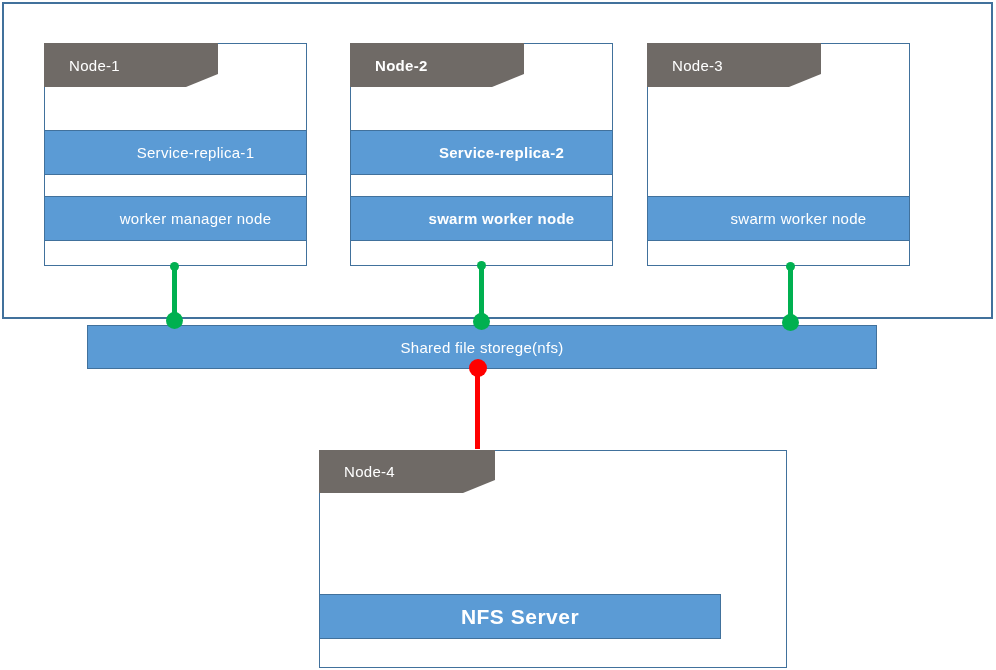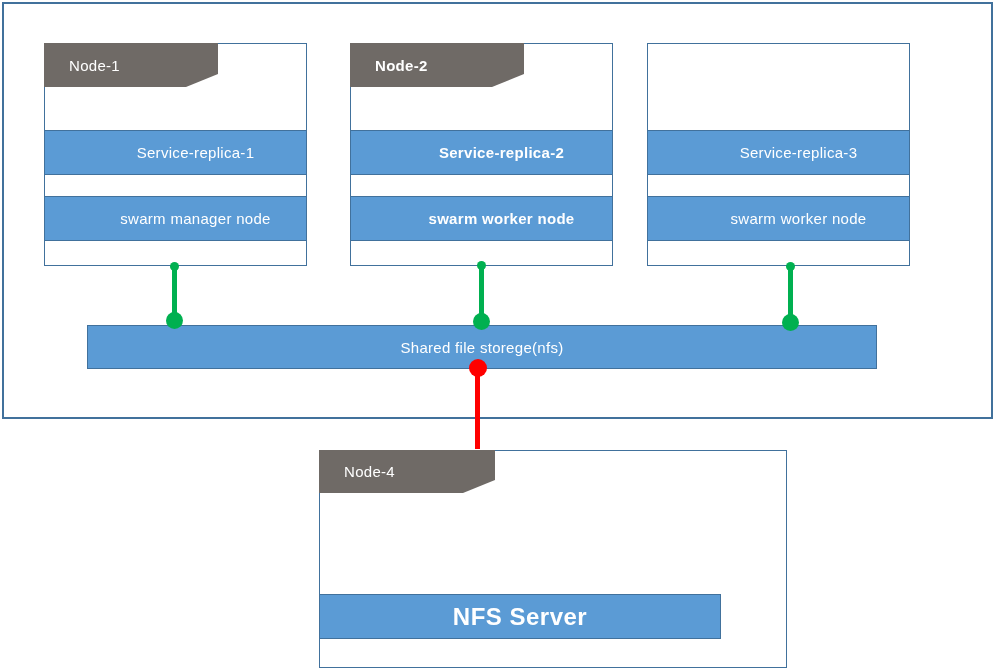--- a/index.html
+++ b/index.html
@@ -12,21 +12,21 @@
     --red:#ff0000;
     --text-white:#ffffff;
   }
   *{margin:0;padding:0;box-sizing:border-box;}
   html,body{background:#ffffff;}
   body{font-family:"Liberation Sans",sans-serif;}
   .canvas{
     position:relative;width:996px;height:670px;background:#ffffff;overflow:hidden;
   }
   .outer-box{
-    position:absolute;left:2px;top:2px;width:991px;height:417px;
+    position:absolute;left:2px;top:2px;width:991px;height:317px;
     border:2px solid var(--outer-border);background:#ffffff;
   }
   .node{
     position:absolute;top:39px;width:263px;height:223px;
     border:1px solid var(--node-border);background:#ffffff;
   }
   .node-1{left:40px;}
   .node-2{left:346px;font-weight:bold;}
   .node-3{left:643px;}
   .tab{
@@ -70,48 +70,50 @@
   .rdot{left:469px;top:359px;}
   .node-4{
     position:absolute;left:319px;top:450px;width:468px;height:218px;
     border:1px solid var(--node-border);background:#ffffff;
   }
   .node-4 .tab{width:176px;height:43px;}
   .nfs-bar{
     position:absolute;left:-1px;top:143px;width:402px;height:45px;
     background:var(--accent-blue);border:1px solid var(--bar-border);
     display:flex;align-items:center;justify-content:center;
-    color:var(--text-white);font-size:24px;font-weight:bold;letter-spacing:.5px;
+    color:var(--text-white);font-size:21px;font-weight:bold;letter-spacing:.5px;
   }
 </style>
 </head>
 <body>
 
 <div class="canvas">
 
   <div class="outer-box">
 
     <div class="node node-1">
       <div class="tab">
         <span>Node-1</span>
       </div>
       <div class="bar service">Service-replica-1</div>
-      <div class="bar role">swarm manager node</div>
+      <div class="bar role">worker manager node</div>
     </div>
 
     <div class="node node-2">
       <div class="tab">
         <span>Node-2</span>
       </div>
       <div class="bar service">Service-replica-2</div>
       <div class="bar role">swarm worker node</div>
     </div>
 
     <div class="node node-3">
-      <div class="bar service">Service-replica-3</div>
+      <div class="tab">
+        <span>Node-3</span>
+      </div>
       <div class="bar role">swarm worker node</div>
     </div>
 
     <div class="storage-bar">Shared file storege(nfs)</div>
 
     <div class="conn-line green gline-1"></div>
     <div class="conn-cap gcap-1"></div>
     <div class="conn-dot green gdot-1"></div>
 
     <div class="conn-line green gline-2"></div>

